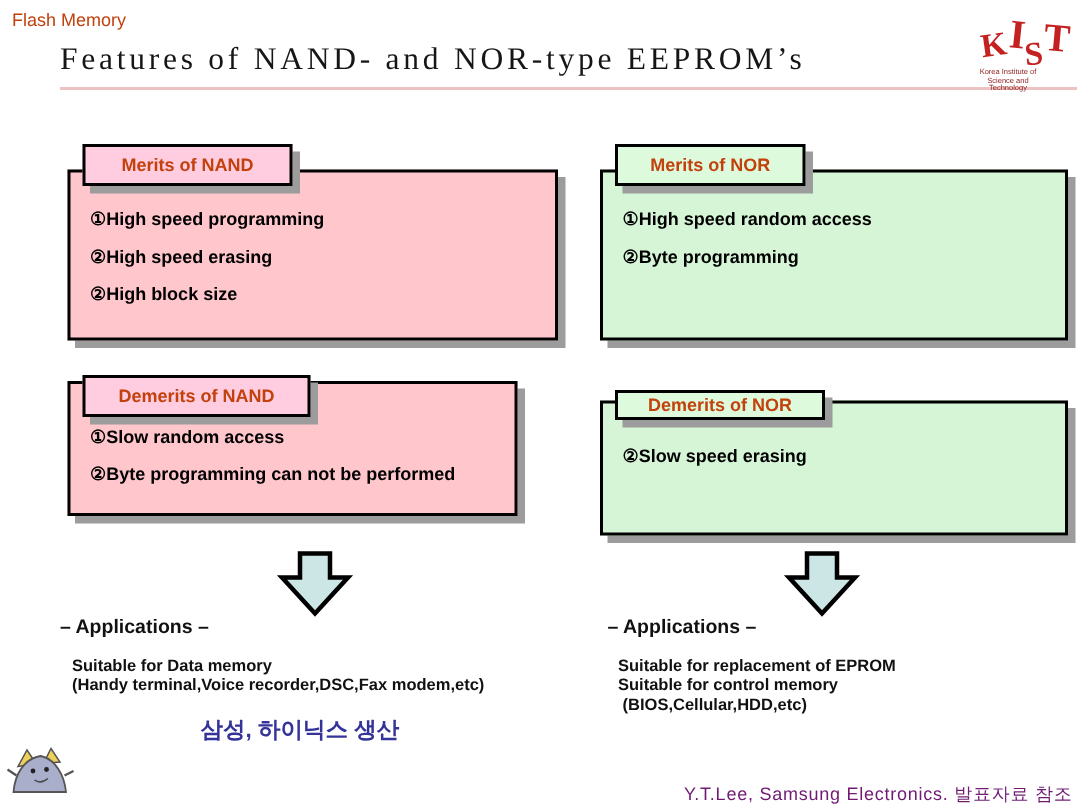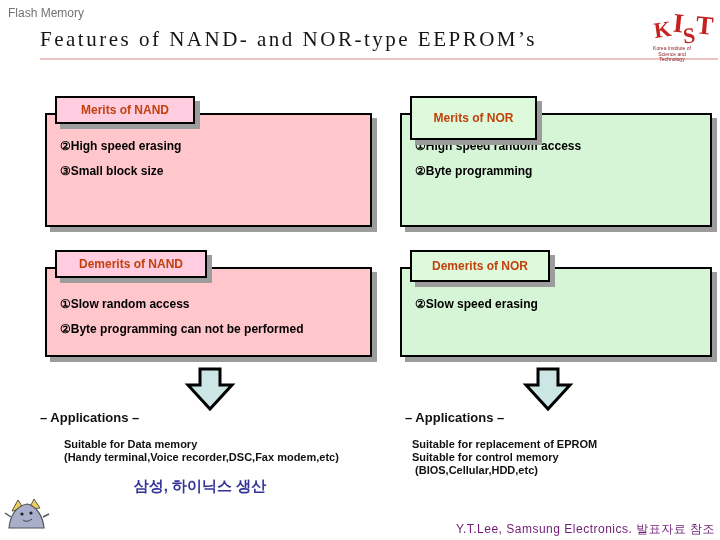--- a/index.html
+++ b/index.html
@@ -1,21 +1,21 @@
 <!DOCTYPE html>
 <html><head>
 <meta charset="utf-8">
 <style>
   html,body{margin:0;padding:0;background:#fff;}
   .slide{
     position:relative;width:720px;height:540px;background:#ffffff;
     font-family:"Liberation Sans", sans-serif;overflow:hidden;
   }
   .category{
-    position:absolute;left:8px;top:6px;font-size:12px;color:#737373;
+    position:absolute;left:8px;top:6px;font-size:12px;color:#c2410c;
   }
   .title{
     position:absolute;left:40px;top:27px;font-size:21px;color:#161616;
     letter-spacing:2.5px;white-space:nowrap;font-family:Liberation Serif, serif;
   }
   .title-rule{
     position:absolute;left:40px;top:58px;width:678px;height:2px;background:#edc2c2;
   }
   
   .logo{position:absolute;left:646px;top:10px;width:70px;height:48px;}
@@ -70,66 +70,67 @@
     <span class="ltr ls">S</span>
     <span class="ltr lt">T</span>
     <div class="logo-sub">
       <div>Korea Institute of</div>
       <div>Science and Technology</div>
     </div>
   </div>
 
   <div class="box-body pink-b" style="left:45px;top:113px;width:327px;height:114px">
     <div class="items">
+      <div class="item">①High speed programming</div>
       <div class="item">②High speed erasing</div>
-      <div class="item">③Small block size</div>
+      <div class="item">②High block size</div>
     </div>
   </div>
   <div class="box-tab pink-t" style="left:55px;top:96px;width:140px;height:28px">
     <span>Merits of NAND</span>
   </div>
 
   <div class="box-body green-b" style="left:400px;top:113px;width:312px;height:114px">
     <div class="items">
       <div class="item">①High speed random access</div>
       <div class="item">②Byte programming</div>
     </div>
   </div>
-  <div class="box-tab green-t" style="left:410px;top:96px;width:127px;height:44px">
+  <div class="box-tab green-t" style="left:410px;top:96px;width:127px;height:28px">
     <span>Merits of NOR</span>
   </div>
 
-  <div class="box-body pink-b" style="left:45px;top:267px;width:327px;height:90px">
+  <div class="box-body pink-b" style="left:45px;top:254px;width:300px;height:90px">
     <div class="items" style="padding-top:28px">
       <div class="item">①Slow random access</div>
       <div class="item">②Byte programming can not be performed</div>
     </div>
   </div>
   <div class="box-tab pink-t" style="left:55px;top:250px;width:152px;height:28px">
     <span>Demerits of NAND</span>
   </div>
 
   <div class="box-body green-b" style="left:400px;top:267px;width:312px;height:90px">
     <div class="items" style="padding-top:28px">
       <div class="item">②Slow speed erasing</div>
     </div>
   </div>
-  <div class="box-tab green-t" style="left:410px;top:250px;width:140px;height:32px">
+  <div class="box-tab green-t" style="left:410px;top:260px;width:140px;height:20px">
     <span>Demerits of NOR</span>
   </div>
 
   <svg class="arrow" style="left:184px;top:367px" viewBox="0 0 52 45">
     <path d="M16 2 L36 2 L36 18 L48 18 L26 42 L4 18 L16 18 Z" fill="#cce5e5" stroke="#000" stroke-width="3" stroke-linejoin="miter"></path>
   </svg>
   <svg class="arrow" style="left:522px;top:367px" viewBox="0 0 52 45">
     <path d="M16 2 L36 2 L36 18 L48 18 L26 42 L4 18 L16 18 Z" fill="#cce5e5" stroke="#000" stroke-width="3" stroke-linejoin="miter"></path>
   </svg>
 
   <div class="apps-heading" style="left:40px;top:410px">– Applications –</div>
-  <div class="apps-lines" style="left:64px;top:438px">Suitable for Data memory
+  <div class="apps-lines" style="left:48px;top:438px">Suitable for Data memory
 (Handy terminal,Voice recorder,DSC,Fax modem,etc)</div>
 
   <div class="apps-heading" style="left:405px;top:410px">– Applications –</div>
   <div class="apps-lines" style="left:412px;top:438px">Suitable for replacement of EPROM
 Suitable for control memory
  (BIOS,Cellular,HDD,etc)</div>
 
   <div class="korean-note">삼성, 하이닉스 생산</div>
 
   <svg class="mascot" viewBox="0 0 48 40">

